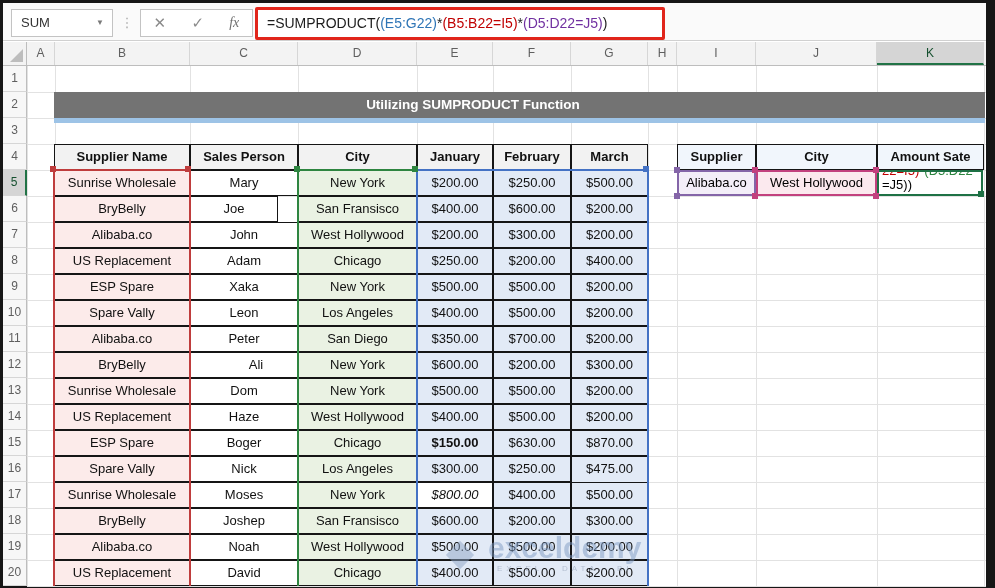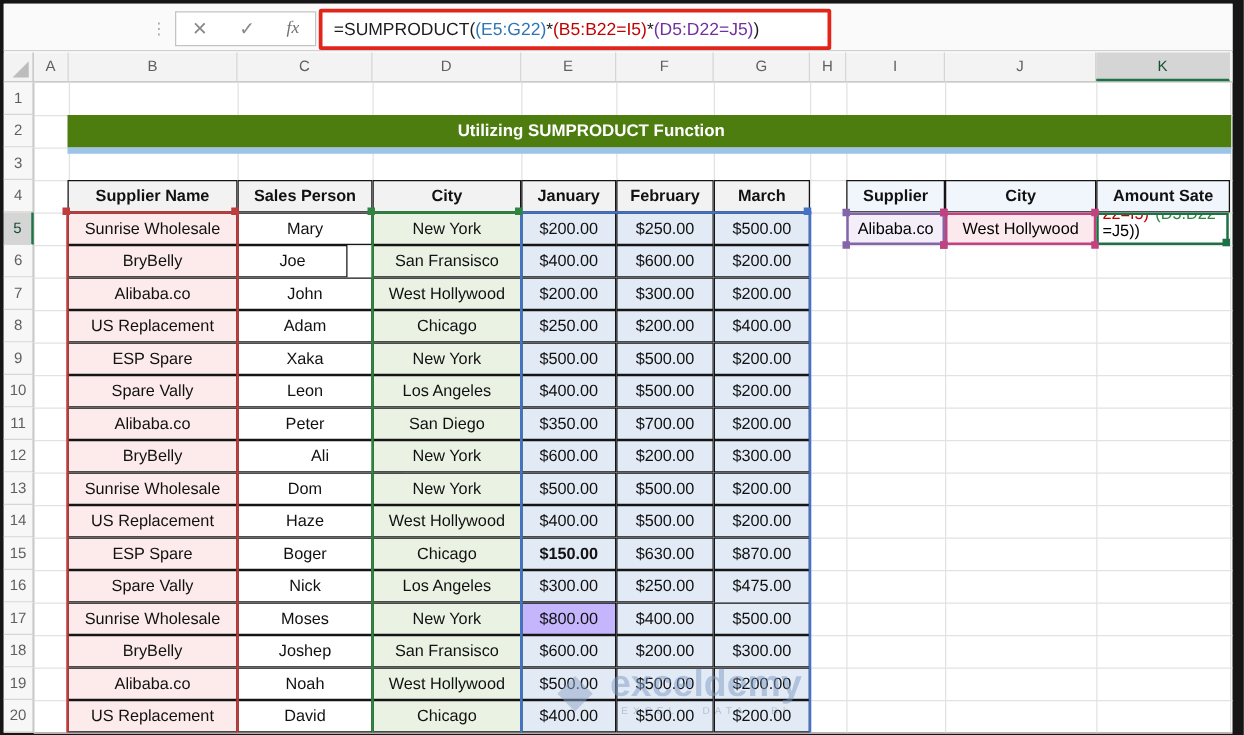--- a/index.html
+++ b/index.html
@@ -18,21 +18,21 @@
   
   .colstrip{position:absolute;left:3px;top:42px;width:983px;height:24px;background:#f3f3f3;border-bottom:1px solid #bdbdbd;}
   .colcell{position:absolute;top:0;height:23px;font-size:12px;color:#5f5f5f;text-align:center;line-height:23px;border-right:1px solid #d6d6d6;}
   .colcell.sel{background:#d5d5d5;border-bottom:2px solid #217346;color:#15502f;}
   .corner{position:absolute;left:0;top:0;width:24px;height:23px;border-right:1px solid #bdbdbd;}
   .corner .tri{position:absolute;right:3px;bottom:3px;width:0;height:0;border-bottom:13px solid #bdbdbd;border-left:13px solid transparent;}
   .rowcell{position:absolute;left:3px;width:24px;font-size:12px;color:#5f5f5f;text-align:center;line-height:25px;border-bottom:1px solid #d6d6d6;border-right:1px solid #bdbdbd;background:#f7f7f7;}
   .rowcell.sel{background:#d5d5d5;border-right:2px solid #217346;color:#15502f;}
   .gl{position:absolute;background:#e2e2e2;pointer-events:none;}
   
-  .banner{position:absolute;left:54px;top:92px;width:931px;height:26px;background:#4d7c0f;}
+  .banner{position:absolute;left:54px;top:92px;width:931px;height:26px;background:#737373;}
   .banner .t{position:absolute;left:0;top:0;width:838px;text-align:center;color:#fff;font-weight:bold;font-size:13.5px;line-height:26px;}
   .banner-under{position:absolute;left:54px;top:118px;width:931px;height:5px;background:#9dc3e6;}
   
   .cell{position:absolute;border:1px solid #151515;font-size:13px;color:#111;text-align:center;line-height:23px;overflow:hidden;white-space:nowrap;}
   .cell.hdr{font-weight:bold;}
   .outline{position:absolute;border:2px solid;border-bottom:none;pointer-events:none;}
   .sq{position:absolute;width:6px;height:6px;pointer-events:none;}
   .lcell{position:absolute;font-size:13px;text-align:center;line-height:22px;overflow:hidden;}
   .k5line{font-size:13px;line-height:14px;text-align:left;padding-left:3px;white-space:nowrap;}
   .handle{position:absolute;width:6px;height:6px;background:#1e7145;}
@@ -44,20 +44,24 @@
   .wm .tag{font-size:8px;letter-spacing:4px;color:#8796ad;margin-top:1px;}
   .z2{z-index:2}.z3{z-index:3}.z4{z-index:4}.z5{z-index:5}
 </style>
 </head>
 <body>
 
 <div class="frame">
   <div class="base"></div>
 
   <div class="fbar">
+    <div class="namebox">
+      <span>SUM</span>
+      <span class="caret">▼</span>
+    </div>
     <div class="dots">⋮</div>
     <div class="fxgroup">
       <span>✕</span>
       <span>✓</span>
       <span class="fx">fx</span>
     </div>
     <div class="redbox" id="formula-text"><span style="color: rgb(28, 28, 28);">=SUMPRODUCT(</span><span style="color: rgb(46, 117, 182);">(E5:G22)</span><span style="color: rgb(28, 28, 28);">*</span><span style="color: rgb(192, 0, 0);">(B5:B22=I5)</span><span style="color: rgb(28, 28, 28);">*</span><span style="color: rgb(112, 48, 160);">(D5:D22=J5)</span><span style="color: rgb(28, 28, 28);">)</span></div>
   </div>
 
   <div class="colstrip" id="colstrip">
@@ -204,21 +208,21 @@
       <div class="cell z3" style="left: 571px; top: 430px; width: 77px; height: 26px; background: rgb(226, 234, 246);">$870.00</div>
       <div class="cell z3" style="left: 54px; top: 456px; width: 136px; height: 26px; background: rgb(252, 235, 234);">Spare Vally</div>
       <div class="cell z3" style="left: 190px; top: 456px; width: 108px; height: 26px; background: rgb(255, 255, 255);">Nick</div>
       <div class="cell z3" style="left: 298px; top: 456px; width: 119px; height: 26px; background: rgb(234, 242, 227);">Los Angeles</div>
       <div class="cell z3" style="left: 417px; top: 456px; width: 76px; height: 26px; background: rgb(226, 234, 246);">$300.00</div>
       <div class="cell z3" style="left: 493px; top: 456px; width: 78px; height: 26px; background: rgb(226, 234, 246);">$250.00</div>
       <div class="cell z3" style="left: 571px; top: 456px; width: 77px; height: 40px; background: rgb(226, 234, 246);">$475.00</div>
       <div class="cell z3" style="left: 54px; top: 482px; width: 136px; height: 26px; background: rgb(252, 235, 234);">Sunrise Wholesale</div>
       <div class="cell z3" style="left: 190px; top: 482px; width: 108px; height: 26px; background: rgb(255, 255, 255);">Moses</div>
       <div class="cell z3" style="left: 298px; top: 482px; width: 119px; height: 26px; background: rgb(234, 242, 227);">New York</div>
-      <div class="cell z3" style="left: 417px; top: 482px; width: 76px; height: 26px; background: #c4b5fd;">$800.00</div>
+      <div class="cell z3" style="left: 417px; top: 482px; width: 76px; height: 26px; background: #ffffff; font-style: italic;">$800.00</div>
       <div class="cell z3" style="left: 493px; top: 482px; width: 78px; height: 26px; background: rgb(226, 234, 246);">$400.00</div>
       <div class="cell z3" style="left: 571px; top: 482px; width: 77px; height: 26px; background: rgb(226, 234, 246);">$500.00</div>
       <div class="cell z3" style="left: 54px; top: 508px; width: 136px; height: 26px; background: rgb(252, 235, 234);">BryBelly</div>
       <div class="cell z3" style="left: 190px; top: 508px; width: 108px; height: 26px; background: rgb(255, 255, 255);">Joshep</div>
       <div class="cell z3" style="left: 298px; top: 508px; width: 119px; height: 26px; background: rgb(234, 242, 227);">San Fransisco</div>
       <div class="cell z3" style="left: 417px; top: 508px; width: 76px; height: 26px; background: rgb(226, 234, 246);">$600.00</div>
       <div class="cell z3" style="left: 493px; top: 508px; width: 78px; height: 26px; background: rgb(226, 234, 246);">$200.00</div>
       <div class="cell z3" style="left: 571px; top: 508px; width: 77px; height: 26px; background: rgb(226, 234, 246);">$300.00</div>
       <div class="cell z3" style="left: 54px; top: 534px; width: 136px; height: 26px; background: rgb(252, 235, 234);">Alibaba.co</div>
       <div class="cell z3" style="left: 190px; top: 534px; width: 108px; height: 26px; background: rgb(255, 255, 255);">Noah</div>

